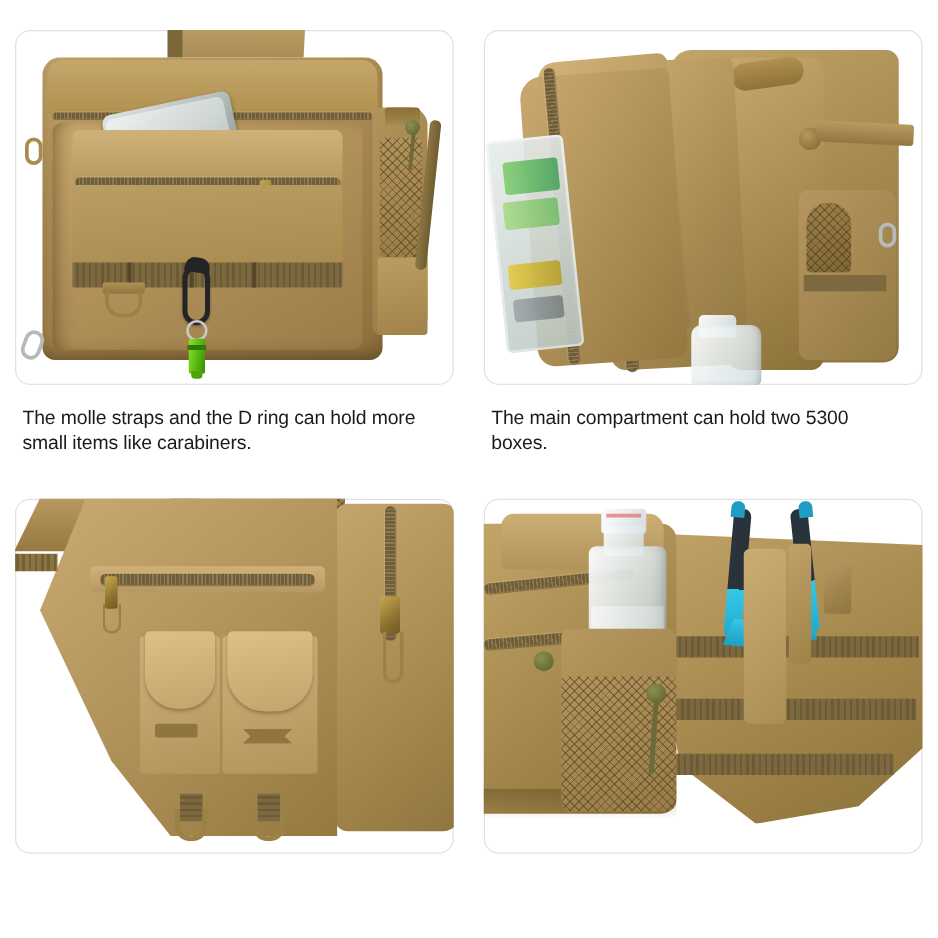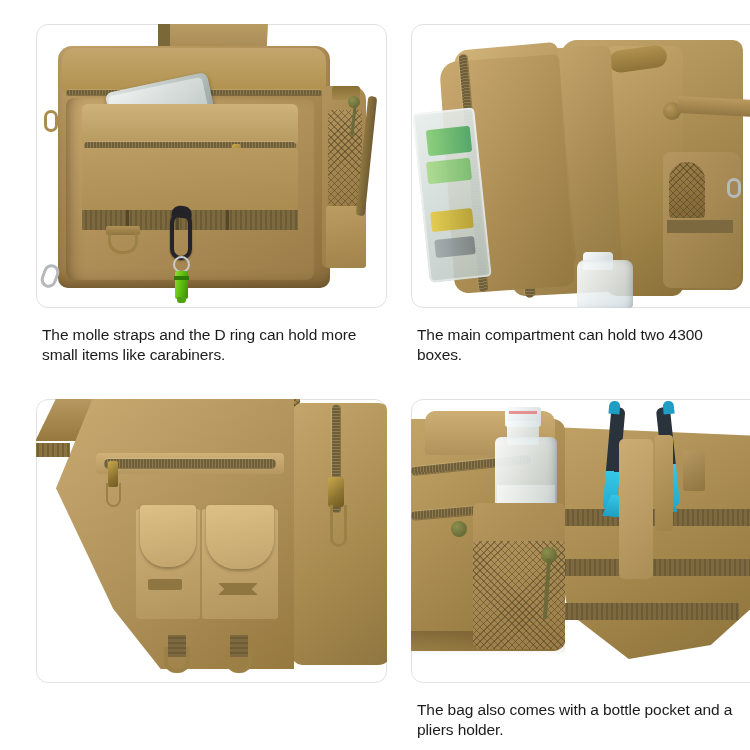--- a/index.html
+++ b/index.html
@@ -19,21 +19,20 @@
     height: 750px;
     background: #ffffff;
   }
 
   .grid {
     position: absolute;
     inset: 0;
     display: grid;
     grid-template-columns: 375px 375px;
     grid-template-rows: 375px 375px;
-    margin-left: 24px;
   }
 
   .cell {
     position: relative;
     padding: 24px 12px 0 12px;
     display: flex;
     flex-direction: column;
   }
 
   
@@ -405,21 +404,21 @@
             <div class="abs p2-boxA"></div>
             <div class="abs p2-boxA-i1"></div>
             <div class="abs p2-boxA-i2"></div>
             <div class="abs p2-boxA-i3"></div>
             <div class="abs p2-boxA-i4"></div>
             <div class="abs p2-bcap"></div>
             <div class="abs p2-bottle"></div>
           </div>
         </div>
       </div>
-      <div class="caption">The main compartment can hold two 4300 boxes.</div>
+      <div class="caption">The main compartment can hold two 5300 boxes.</div>
     </div>
 
     <div class="cell">
       <div class="panel">
         <div class="panel-clip">
           <div class="photo">
             <div class="abs p3-shoulder"></div>
             <div class="abs p3-mesh-pad"></div>
             <div class="abs p3-right"></div>
             <div class="abs p3-rzip zip-v"></div>
@@ -474,17 +473,16 @@
             <div class="abs p4-bottle"></div>
             <div class="abs p4-blabel"></div>
             <div class="abs p4-pocket"></div>
             <div class="abs p4-mesh mesh"></div>
             <div class="abs p4-cord1"></div>
             <div class="abs p4-cord2"></div>
             <div class="abs p4-cordl"></div>
           </div>
         </div>
       </div>
-      <div class="caption">The bag also comes with a bottle pocket and a pliers holder.</div>
     </div>
 
   </div>
 </div>
 
 </body></html>

